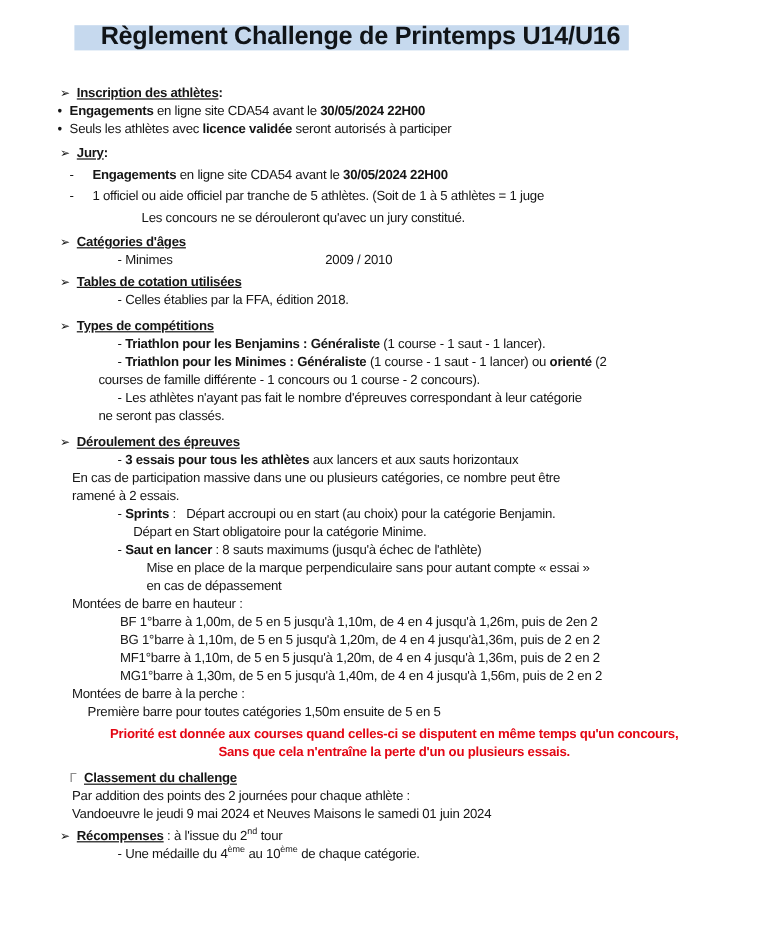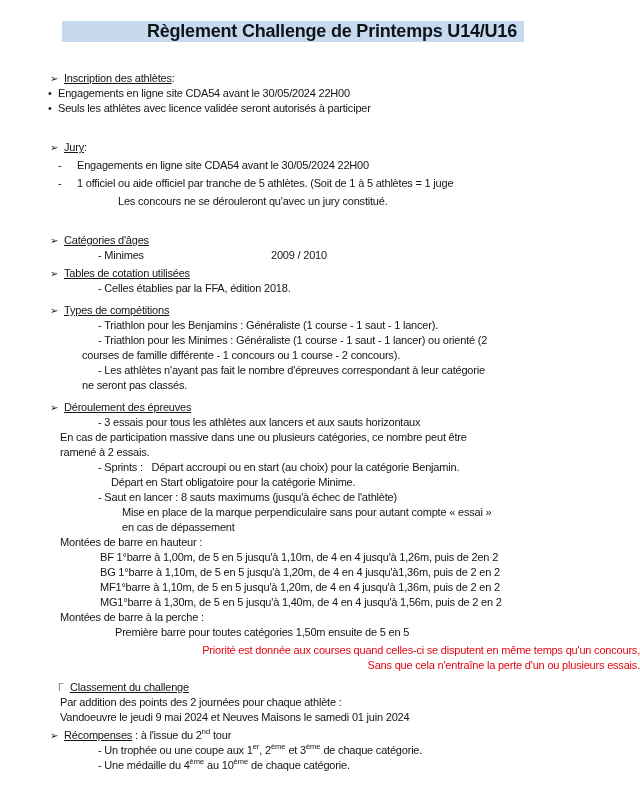--- a/index.html
+++ b/index.html
@@ -5,53 +5,53 @@
   html,body{margin:0;padding:0;}
   body{
     width:640px;height:788px;overflow:hidden;background:#ffffff;
     font-family:"Liberation Sans","DejaVu Sans",sans-serif;color:#151515;
   }
   .page{position:relative;width:640px;height:788px;background:#ffffff;}
   .title-band{
     margin:21px 0 0 62px;width:462px;box-sizing:border-box;
     background:var(--highlight,#c6d9ee);
     text-align:right;padding:2px 7px 3px 0;
-    font-weight:bold;font-size:18px;line-height:16px;color:#101418;
+    font-weight:bold;font-size:21px;line-height:16px;color:#101418;
     letter-spacing:-0.2px;
   }
   .doc-body{margin-top:29px;}
   .line{
     white-space:pre-wrap;font-size:11px;line-height:15px;
     letter-spacing:-0.2px;color:#151515;
   }
   
   .ind-0{padding-left:50px}
   .ind-1{padding-left:58px}
   .ind-2{padding-left:98px}
   .ind-3{padding-left:60px}
   .ind-4{padding-left:118px}
   .ind-5{padding-left:122px}
   .ind-6{padding-left:111px}
   .ind-7{padding-left:48px}
   .ind-8{padding-left:100px}
-  .ind-9{padding-left:115px}
+  .ind-9{padding-left:73px}
   .ind-10{padding-left:82px}
   
-  .g1{margin-top:3px}.g2{margin-top:7px}.g4{margin-top:24px}
+  .g1{margin-top:3px}.g2{margin-top:7px}.g4{margin-top:5px}
   
-  .b{font-weight:normal}
+  .b{font-weight:bold}
   .u{text-decoration:underline}
   .sup{vertical-align:super;font-size:7.5px;line-height:0;letter-spacing:0}
   .red{color:var(--red,#e30613)}
   .ba{display:inline-block;width:14px;font-size:10px}           
   .bg{display:inline-block;width:12px;color:#8a8a8a}            
   .bd{display:inline-block;width:10px}                          
   .bt{display:inline-block;width:19px}                          
   .wcat{display:inline-block;width:173px}                       
-  .line.center{padding-left:17px;text-align:right}
+  .line.center{padding-left:17px;text-align:center}
 </style>
 </head>
 <body>
 
 <div class="page">
   <div class="title-band">Règlement Challenge de Printemps U14/U16</div>
   <div class="doc-body">
       <div class="line ind-0"><span class="ba">➢</span><span class="b u ">Inscription des athlètes</span><span class="b ">:</span></div>
       <div class="line ind-7"><span class="bd">•</span><span class="b ">Engagements</span><span class=""> en ligne site CDA54 avant le </span><span class="b ">30/05/2024 22H00</span></div>
       <div class="line ind-7"><span class="bd">•</span><span class="">Seuls les athlètes avec </span><span class="b ">licence validée</span><span class=""> seront autorisés à participer</span></div>
@@ -84,16 +84,15 @@
       <div class="line ind-8"><span class="">MF1°barre à 1,10m, de 5 en 5 jusqu'à 1,20m, de 4 en 4 jusqu'à 1,36m, puis de 2 en 2</span></div>
       <div class="line ind-8"><span class="">MG1°barre à 1,30m, de 5 en 5 jusqu'à 1,40m, de 4 en 4 jusqu'à 1,56m, puis de 2 en 2</span></div>
       <div class="line ind-3"><span class="">Montées de barre à la perche :</span></div>
       <div class="line ind-9"><span class="">Première barre pour toutes catégories 1,50m ensuite de 5 en 5</span></div>
       <div class="line ind-0 g1 center"><span class="b red ">Priorité est donnée aux courses quand celles-ci se disputent en même temps qu'un concours,</span></div>
       <div class="line ind-0 center"><span class="b red ">Sans que cela n'entraîne la perte d'un ou plusieurs essais.</span></div>
       <div class="line ind-1 g2"><span class="bg">Γ</span><span class="b u ">Classement du challenge</span></div>
       <div class="line ind-3"><span class="">Par addition des points des 2 journées pour chaque athlète :</span></div>
       <div class="line ind-3"><span class="">Vandoeuvre le jeudi 9 mai 2024 et Neuves Maisons le samedi 01 juin 2024</span></div>
       <div class="line ind-0 g1"><span class="ba">➢</span><span class="b u ">Récompenses</span><span class=""> : à l'issue du 2</span><span class="sup ">nd</span><span class=""> tour</span></div>
-      <div class="line ind-2"><span class="">- Un trophée ou une coupe aux 1</span><span class="sup ">er</span><span class="">, 2</span><span class="sup ">ème</span><span class=""> et 3</span><span class="sup ">ème</span><span class=""> de chaque catégorie.</span></div>
       <div class="line ind-2"><span class="">- Une médaille du 4</span><span class="sup ">ème</span><span class=""> au 10</span><span class="sup ">ème</span><span class=""> de chaque catégorie.</span></div>
     </div>
 </div>
 
 </body></html>

